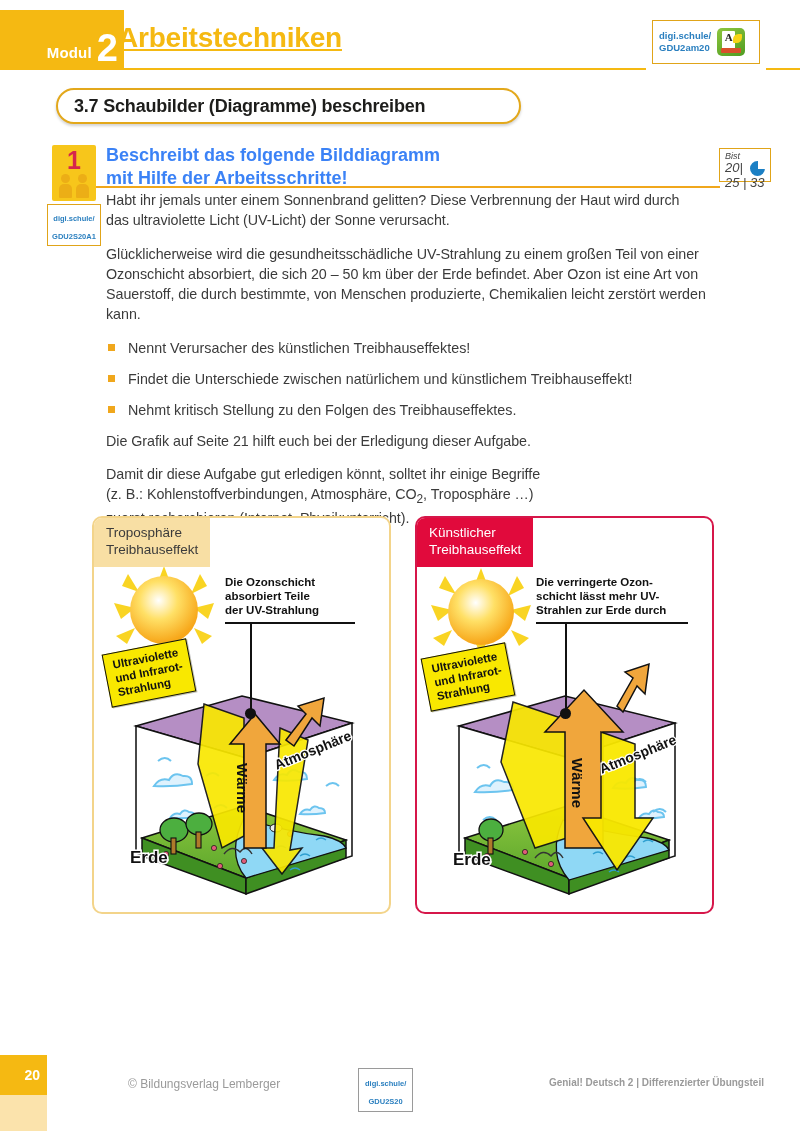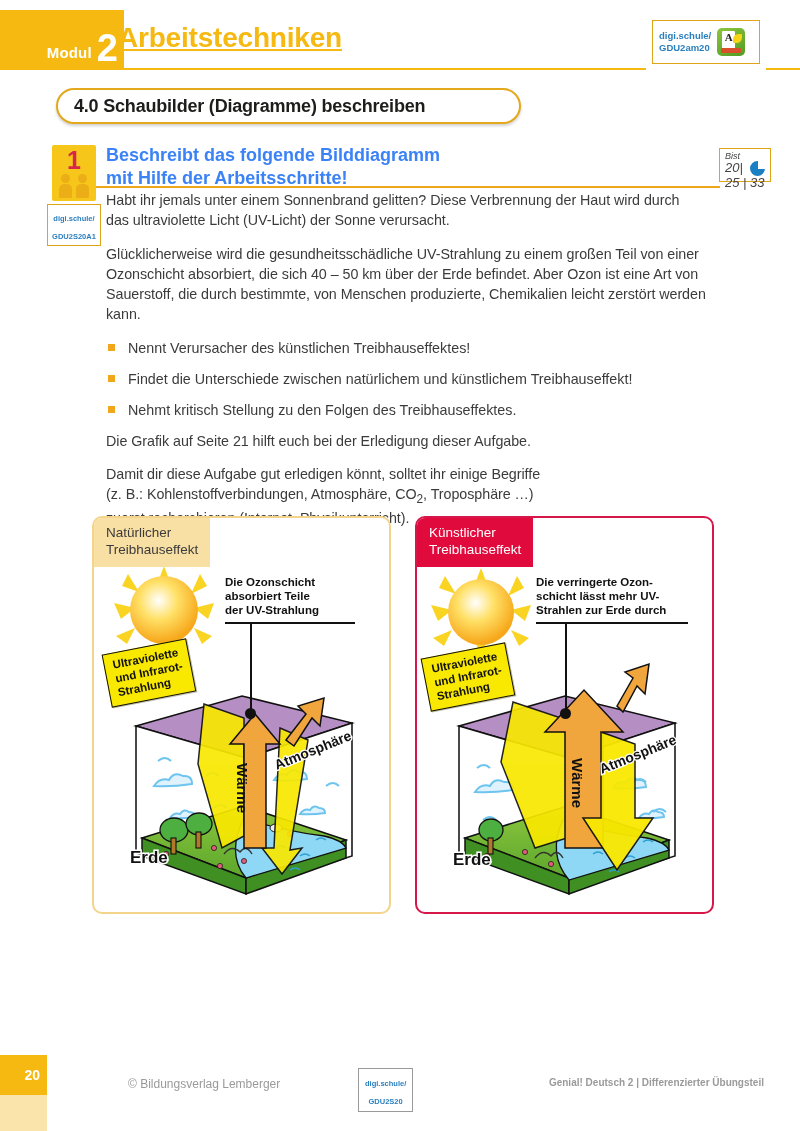--- a/index.html
+++ b/index.html
@@ -462,21 +462,21 @@
 GDU2am20</span>
     <span class="app-icon">
       <span class="card">A</span>
       <span class="leaf"></span>
       <span class="bar"></span>
     </span>
   </div>
 </div>
 
 <div id="section-pill">
-  <span id="section-pill-label">4.0 Schaubilder (Diagramme) beschreiben</span>
+  <span id="section-pill-label">3.7 Schaubilder (Diagramme) beschreiben</span>
 </div>
 
 <div id="task-badge">
   <div id="task-badge-box">
     <div id="task-number">1</div>
     <div class="person left">
       <div class="head"></div>
       <div class="body"></div>
     </div>
     <div class="person right">
@@ -496,21 +496,21 @@
   <div id="bist-line2">25 | 33</div>
   <div id="bist-pie"></div>
 </div>
 
 <div id="task-heading" style="white-space:pre-line">Beschreibt das folgende Bilddiagramm
 mit Hilfe der Arbeitsschritte!</div>
 <div id="task-heading-rule"></div>
 
 <div id="content">
   <p class="para">Habt ihr jemals unter einem Sonnenbrand gelitten? Diese Verbrennung der Haut wird durch das ultraviolette Licht (UV-Licht) der Sonne verursacht.</p>
-  <p class="para">Glücklicherweise wird die gesundheitsschädliche UV-Strahlung zu einem großen Teil von einer Ozonschicht absorbiert, die sich 40 – 50 km über der Erde befindet. Aber Ozon ist eine Art von Sauerstoff, die durch bestimmte, von Menschen produzierte, Chemikalien leicht zerstört werden kann.</p>
+  <p class="para">Glücklicherweise wird die gesundheitsschädliche UV-Strahlung zu einem großen Teil von einer Ozonschicht absorbiert, die sich 20 – 50 km über der Erde befindet. Aber Ozon ist eine Art von Sauerstoff, die durch bestimmte, von Menschen produzierte, Chemikalien leicht zerstört werden kann.</p>
 
   <ul class="tasklist">
     <li>
       <span class="bullet"></span>
       <span>Nennt Verursacher des künstlichen Treibhauseffektes!</span>
     </li>
     <li>
       <span class="bullet"></span>
       <span>Findet die Unterschiede zwischen natürlichem und künstlichem Treibhauseffekt!</span>
     </li>
@@ -601,21 +601,21 @@
 
     <polygon points="110,186 150,200 150,318 128,330 104,246" fill="#f9e800" stroke="#111" stroke-width="1.5" opacity=".92"></polygon>
 
     <polygon points="186,210 214,222 196,332 208,330 188,356 168,330 180,330" fill="#f9e800" stroke="#111" stroke-width="1.5" opacity=".92"></polygon>
 
     <polygon points="150,330 172,330 172,226 186,226 161,196 136,226 150,226" fill="#f0a63c" stroke="#111" stroke-width="1.5"></polygon>
 
     <polygon points="192,222 212,196 204,188 230,180 226,208 218,200 200,228" fill="#f0a63c" stroke="#111" stroke-width="1.5"></polygon>
   </svg>
 
-  <div class="card-tab">Natürlicher
+  <div class="card-tab">Troposphäre
 Treibhauseffekt</div>
   <div class="note" id="note-natural">Die Ozonschicht
 absorbiert Teile
 der UV-Strahlung</div>
   <div class="note-underline" style="left:131px; top:104px; width:130px;"></div>
   <div class="note-stem" style="left:156px; top:104px; height:88px;"></div>
   <div class="note-dot" style="left:151px; top:190px;"></div>
   <div class="ray-label" style="left:12px; top:128px;">Ultraviolette
 und Infrarot-
 Strahlung</div>

